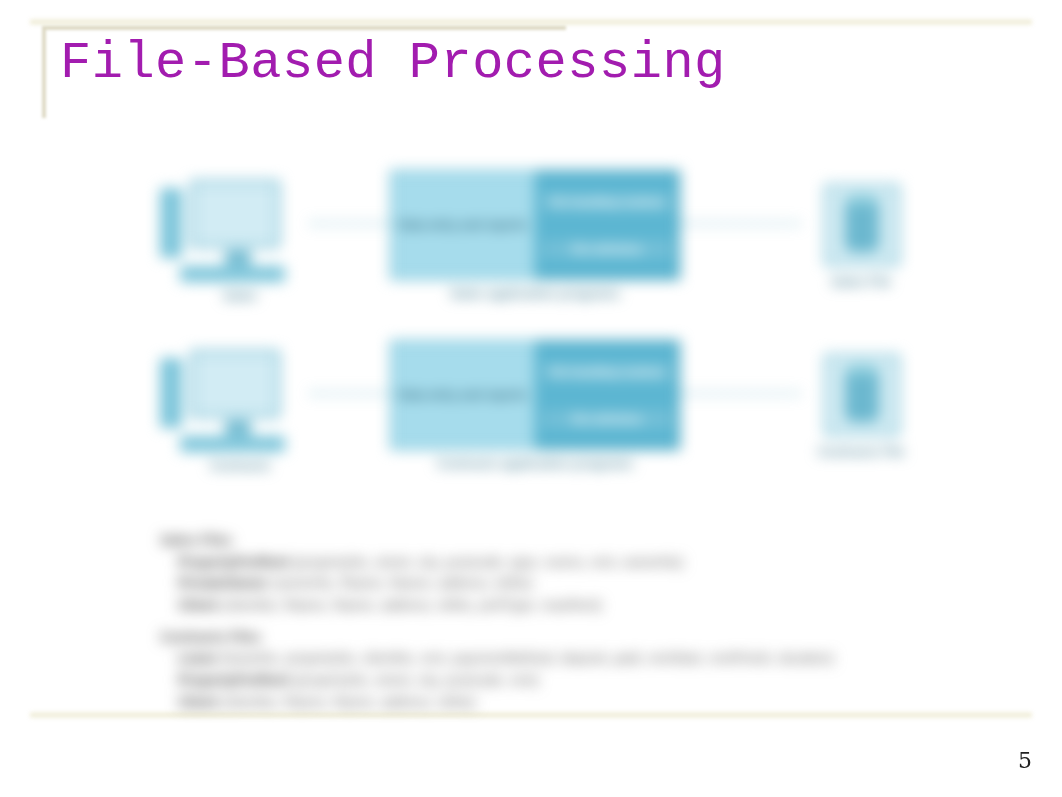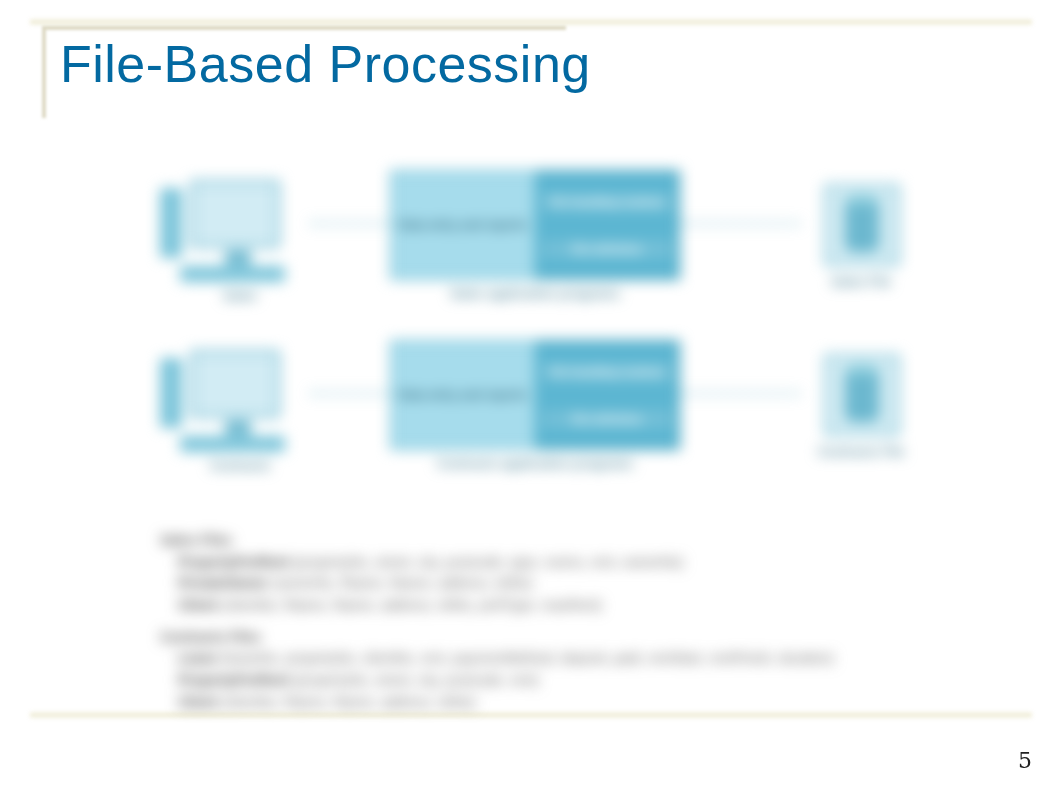--- a/index.html
+++ b/index.html
@@ -37,22 +37,22 @@
     border-left: 4px solid rgba(160,150,90,0.35);
     border-top: 4px solid rgba(160,150,90,0.35);
     pointer-events: none;
     filter: blur(1.5px);
   }
   .title {
     position: absolute;
     left: 60px;
     top: 34px;
     font-size: 52px;
-    color: #0369a1;
-    font-family: Liberation Sans, sans-serif;
+    color: #a21caf;
+    font-family: Liberation Mono, monospace;
     letter-spacing: 0.5px;
   }
   .pagenum {
     position: absolute;
     right: 30px;
     bottom: 24px;
     font-size: 22px;
     color: #222;
     font-family: 'DejaVu Serif', Georgia, serif;
   }

